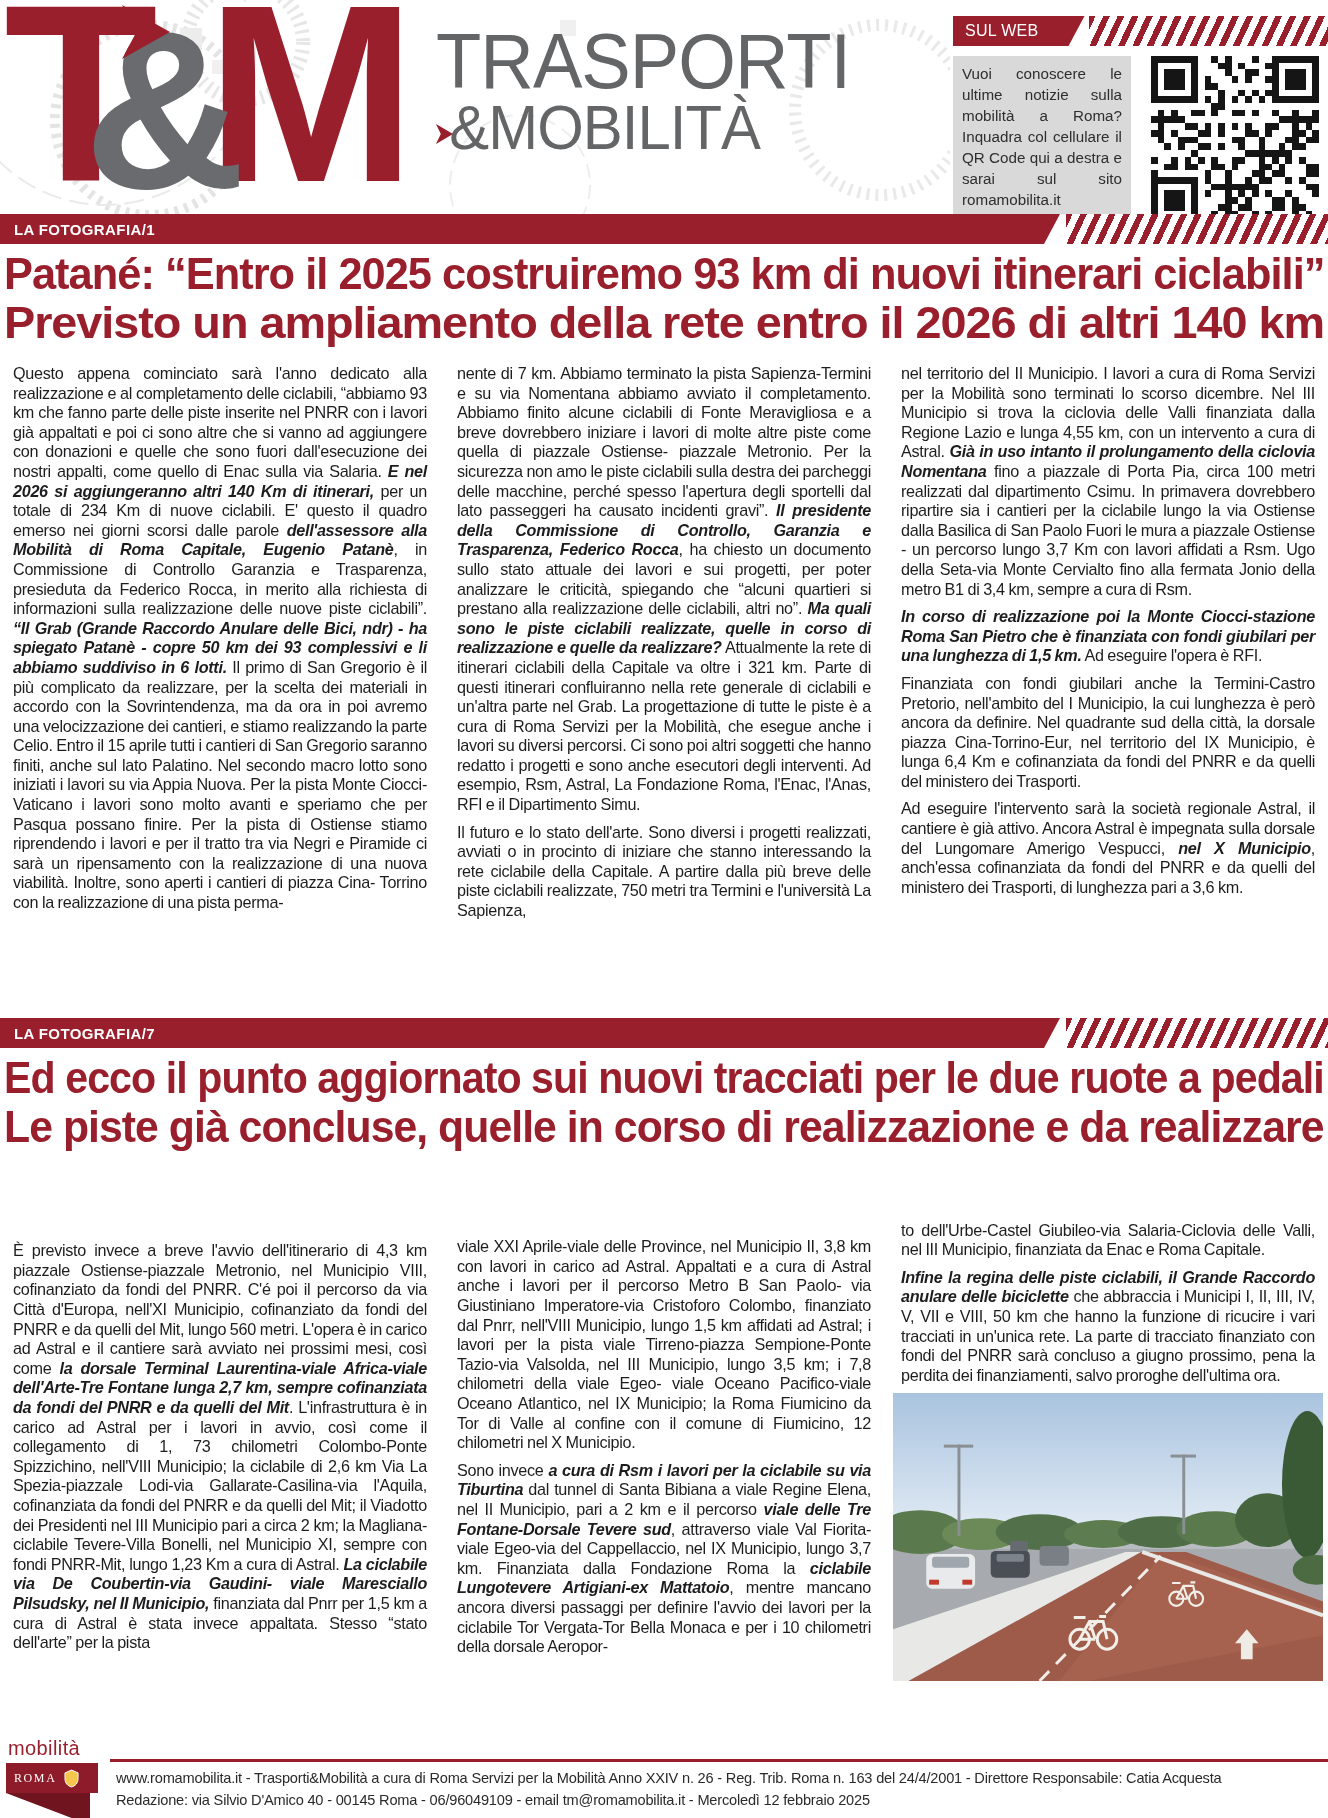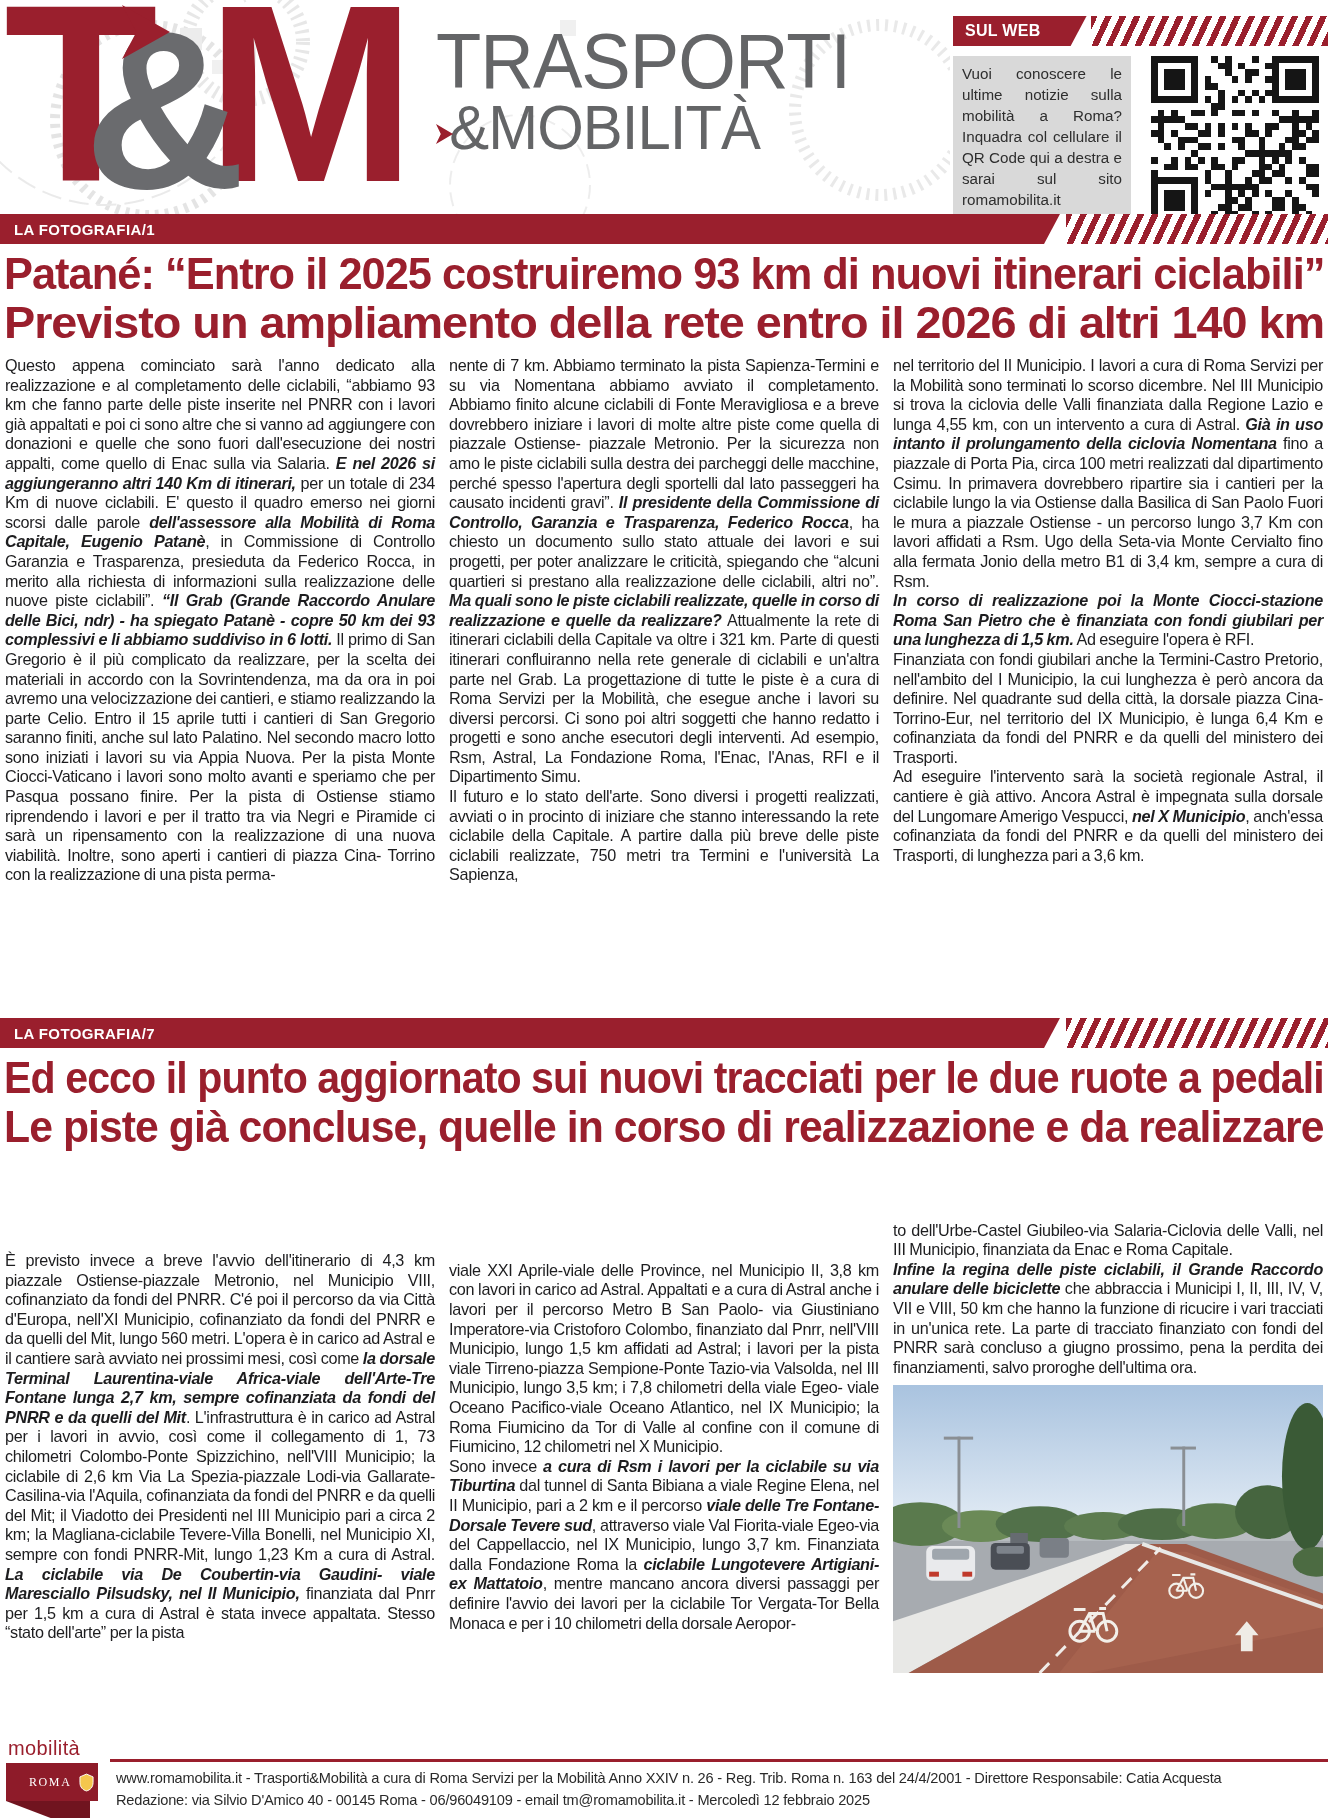--- a/index.html
+++ b/index.html
@@ -15,21 +15,21 @@
   .tm-m{left:202px;top:-32px;z-index:1;}
   .tm-amp{position:absolute;left:80px;top:-2px;font-size:224px;line-height:1;color:#6a6b6e;z-index:2;}
   .tm-arrow{position:absolute;left:118px;top:5px;width:48px;height:54px;background:#9a1f2d;
     clip-path:polygon(0 0,100% 50%,0 100%,30% 50%);z-index:3;}
   .brand{position:absolute;left:436px;top:28px;z-index:1;color:#646567;font-weight:400;}
   .brand1{font-size:78px;line-height:66px;letter-spacing:-1px;transform:scaleX(0.95);transform-origin:left;white-space:nowrap;}
   .brand2{font-size:63px;line-height:58px;letter-spacing:-1px;transform:scaleX(0.95);transform-origin:left;white-space:nowrap;display:flex;align-items:center;margin-top:4px;}
   .mini-arrow{display:inline-block;width:18px;height:20px;background:#9a1f2d;clip-path:polygon(0 0,100% 50%,0 100%,28% 50%);margin-right:-4px;margin-top:14px;}
   .sulweb{position:absolute;left:953px;top:16px;width:375px;z-index:2;}
   .sulweb-bar{display:flex;height:30px;}
-  .sulweb-label{background:#9a1f2d;color:#fff;font-weight:700;font-size:16px;line-height:30px;
+  .sulweb-label{background:#9a1f2d;color:#fff;font-weight:400;font-size:16px;line-height:30px;
     padding:0 46px 0 12px;clip-path:polygon(0 0,100% 0,calc(100% - 16px) 100%,0 100%);letter-spacing:.3px;}
   .stripes{flex:1;margin-left:4px;background:repeating-linear-gradient(115deg,#9a1f2d 0 6px,#ffffff 6px 13px);}
   .sulweb-body{display:flex;margin-top:10px;gap:20px;}
   .sulweb-text{width:160px;background:#d9d9d9;color:#2e2e2e;font-size:15.2px;line-height:1.38;padding:8px 9px;text-align:justify;}
   .qr{width:168px;height:168px;background:#fff;flex:0 0 168px;}
 
   
   .kicker{display:flex;height:30px;border-radius:11px;}
   .kicker-red{flex:0 0 1046px;background:#9a1f2d;color:#fff;font-weight:700;font-size:15px;
     display:flex;align-items:center;padding-left:14px;letter-spacing:.4px;
@@ -40,29 +40,29 @@
   .headline{padding:5px 4px 2px;}
   .hl-row{height:49px;line-height:49px;overflow:visible;}
   .hl{display:inline-block;white-space:nowrap;transform-origin:left center;
     color:#9a1f2d;font-weight:700;font-size:45px;letter-spacing:-1px;}
 
   
   .cols{display:flex;gap:14px;padding:0 5px;margin-top:7px;overflow:hidden;}
   #body1{height:662px;}
   #body2{height:574px;align-items:center;}
   .col{flex:1;min-width:0;}
-  .par{margin:0;text-align:justify;font-size:16.2px;line-height:19.6px;letter-spacing:-0.3px;word-spacing:-0.5px;color:#1d1d1f;}
+  .par{margin:8px;text-align:justify;font-size:16.2px;line-height:19.6px;letter-spacing:-0.3px;word-spacing:-0.5px;color:#1d1d1f;}
   .par .b{font-weight:700;font-style:italic;}
   .photo{display:block;width:100%;height:288px;margin-top:8px;background:#cfd9e4;}
 
   
   footer{display:flex;margin-top:3px;padding-left:6px;}
   .footer-left{width:98px;flex:0 0 98px;}
   .footer-brand{color:#9a1f2d;font-size:20px;letter-spacing:.4px;margin:0 0 3px 2px;}
-  .roma-box{width:92px;height:38px;background:#8e1b29;color:#fff;display:flex;align-items:center;gap:8px;padding-left:23px;box-sizing:border-box;}
+  .roma-box{width:92px;height:30px;background:#8e1b29;color:#fff;display:flex;align-items:center;gap:8px;padding-left:8px;box-sizing:border-box;}
   .roma-text{font-family:"Liberation Serif",serif;font-size:12px;letter-spacing:1.6px;}
   .roma-tail{width:84px;height:32px;background:#70141f;clip-path:polygon(0 0,100% 0,100% 100%);}
   .footer-text{flex:1;border-top:3px solid #9a1f2d;margin:22px 0 0 6px;padding:6px 4px 0 6px;
     color:#2a2a2a;font-size:14.6px;line-height:21.5px;letter-spacing:-0.2px;}
 </style>
 </head>
 <body>
 
 <div class="page">
 

